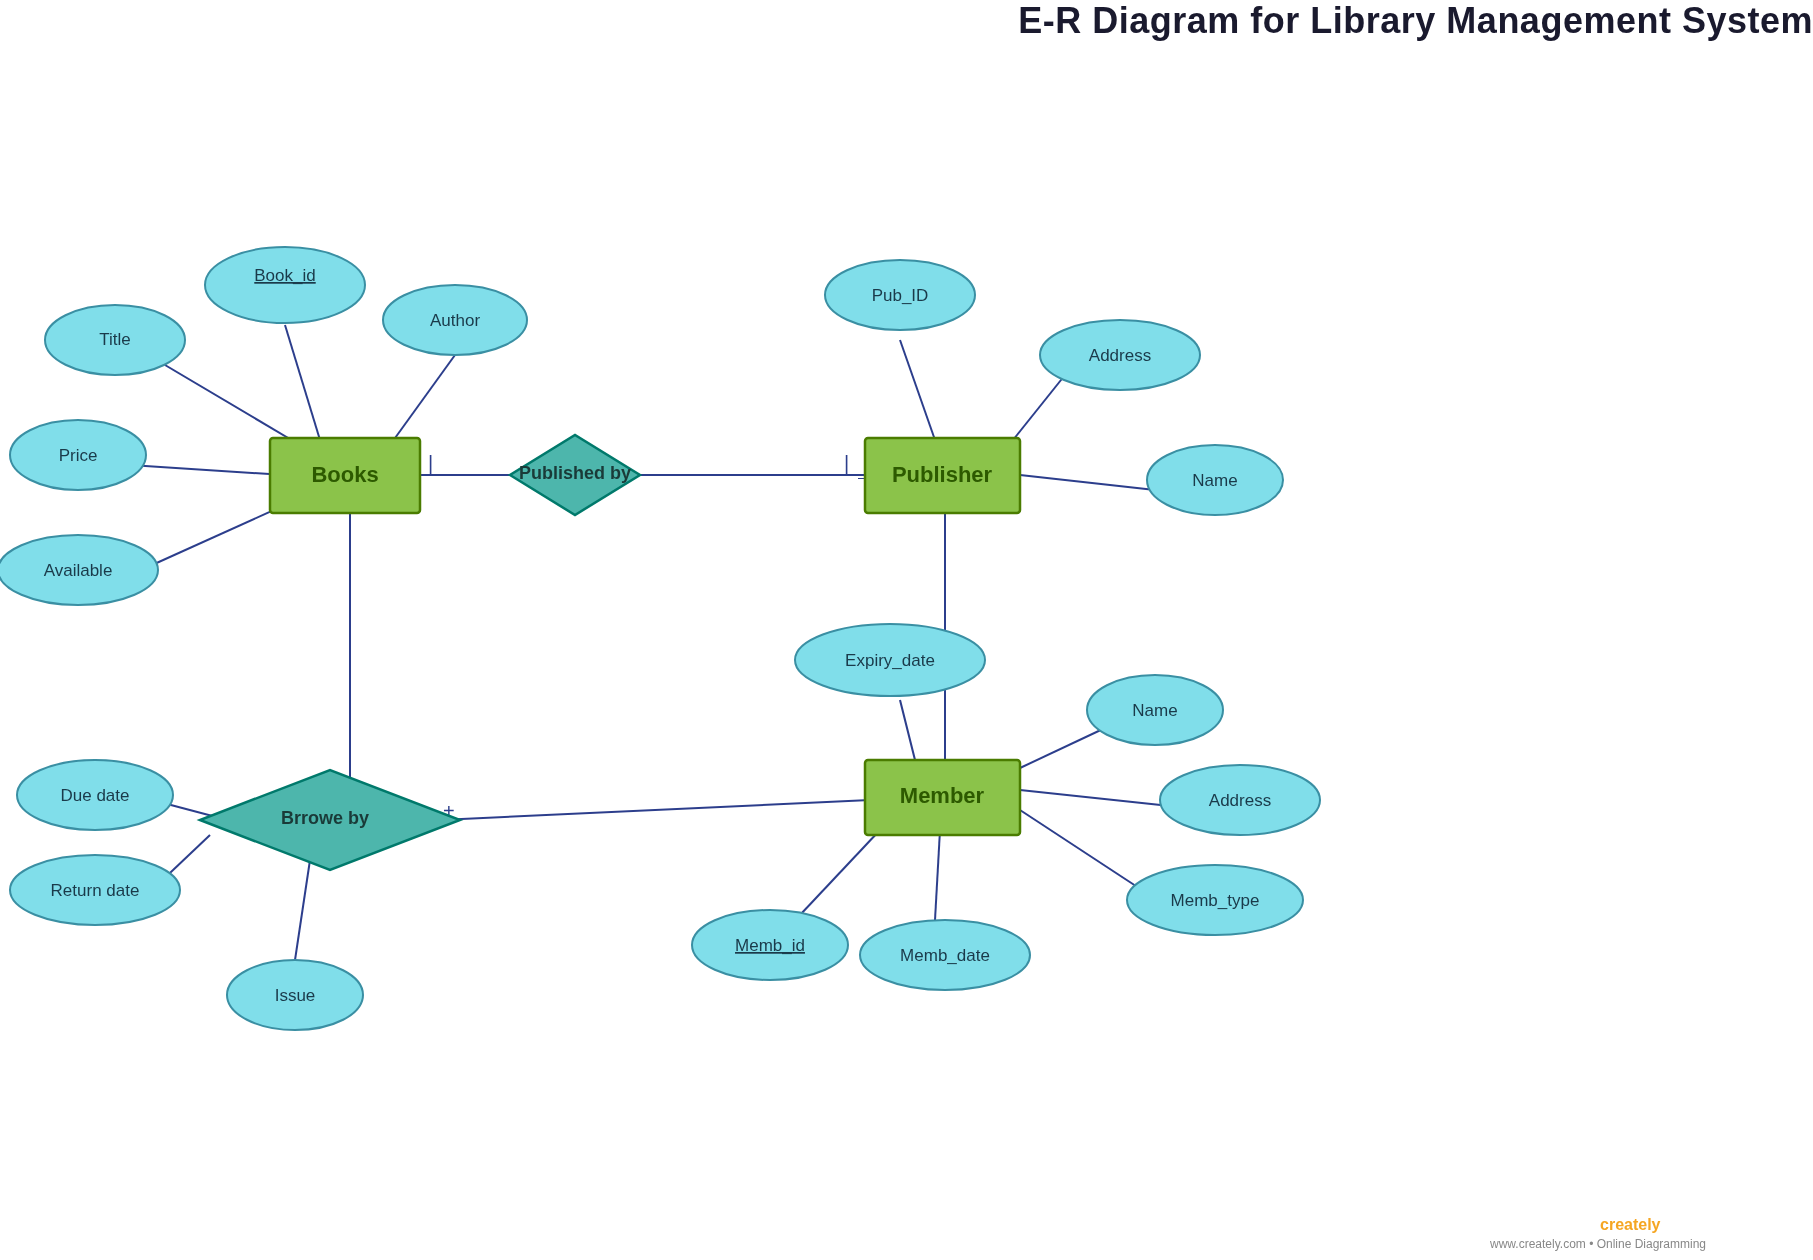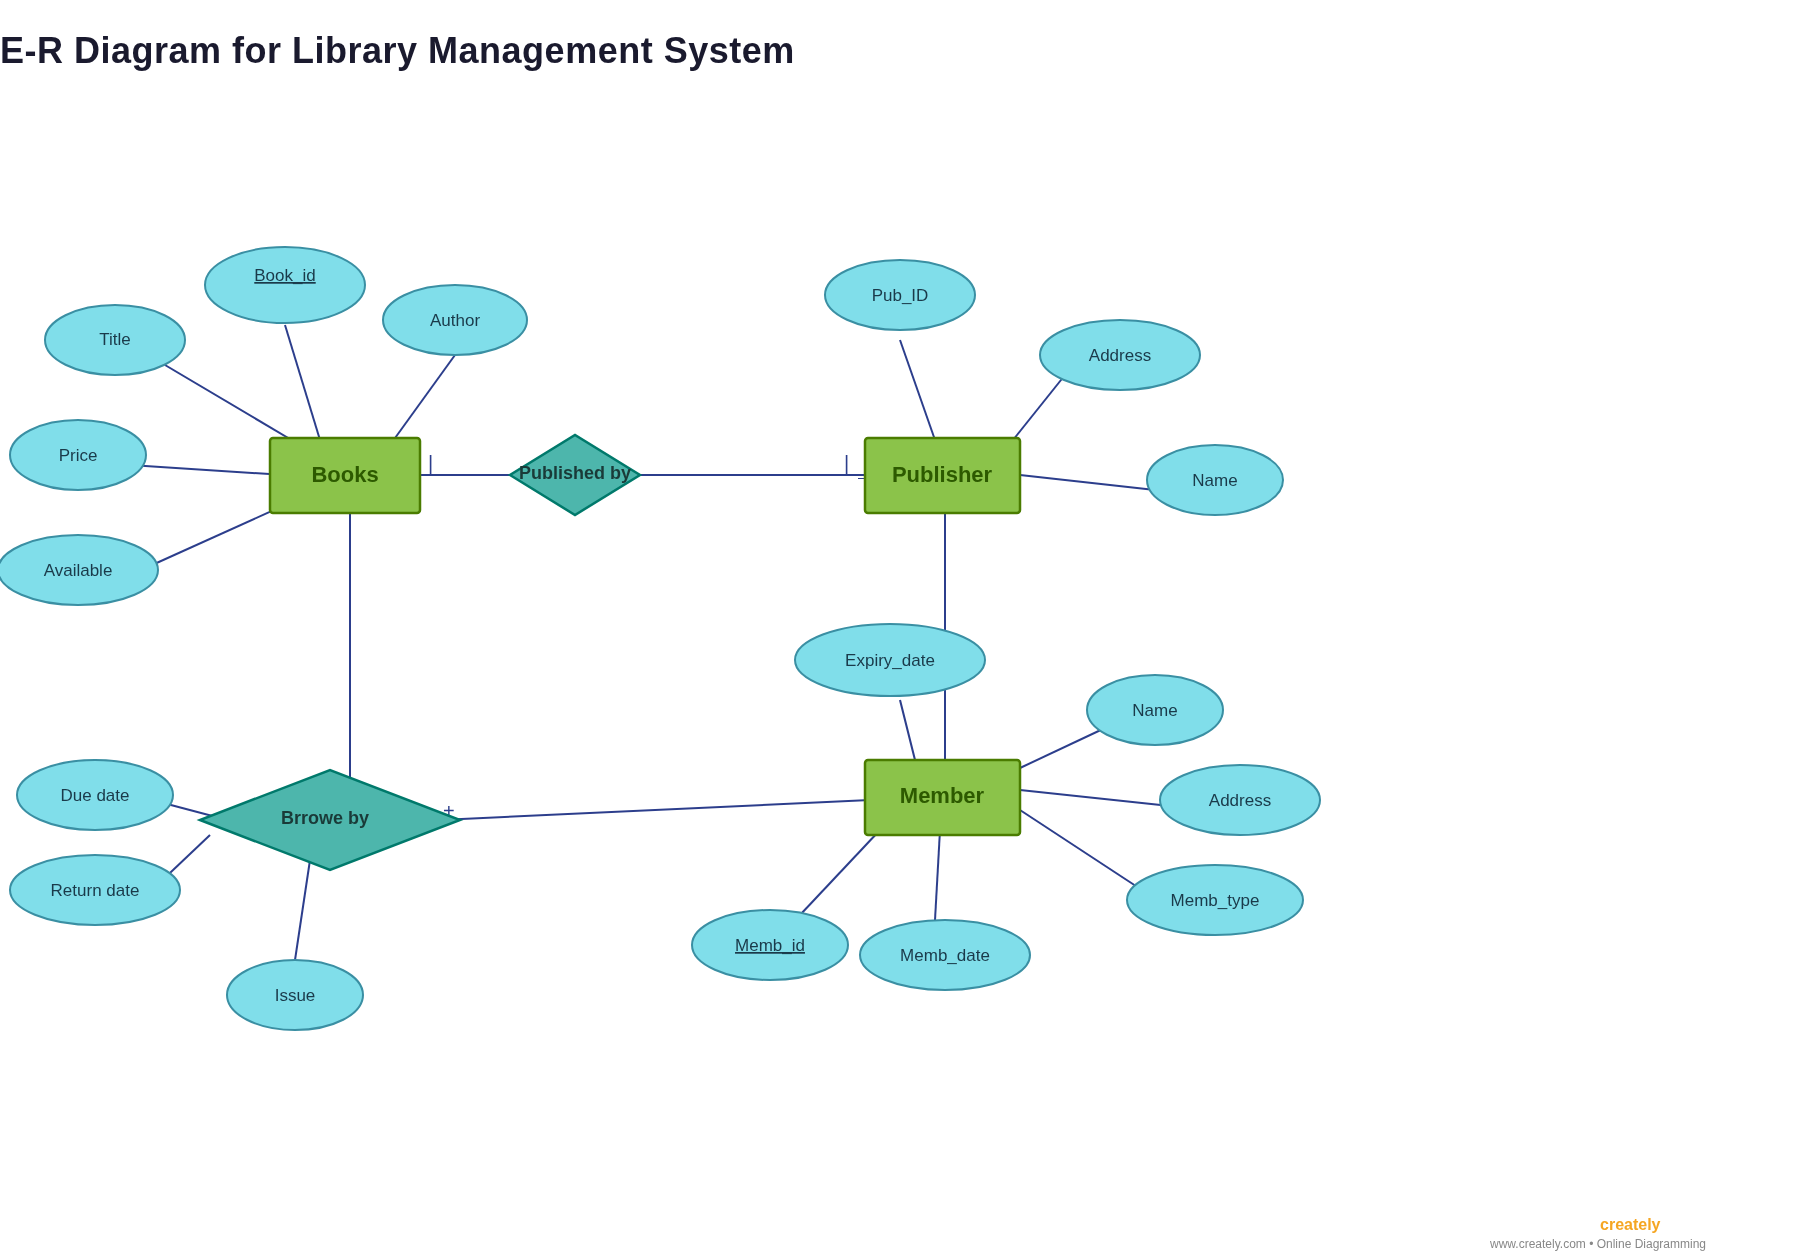--- a/index.html
+++ b/index.html
@@ -5,22 +5,21 @@
     * { margin: 0; padding: 0; box-sizing: border-box; }
     body {
       background: #fff;
       font-family: Arial, sans-serif;
       width: 1813px;
       height: 1260px;
       overflow: hidden;
       position: relative;
     }
     #title {
-      text-align: left;
-      padding-top: 30px;
+      text-align: right;
       font-size: 36px;
       font-weight: bold;
       color: #1a1a2e;
       letter-spacing: 0.5px;
     }
     #diagram {
       position: absolute;
       top: 100px;
       left: 0;
       width: 1813px;

